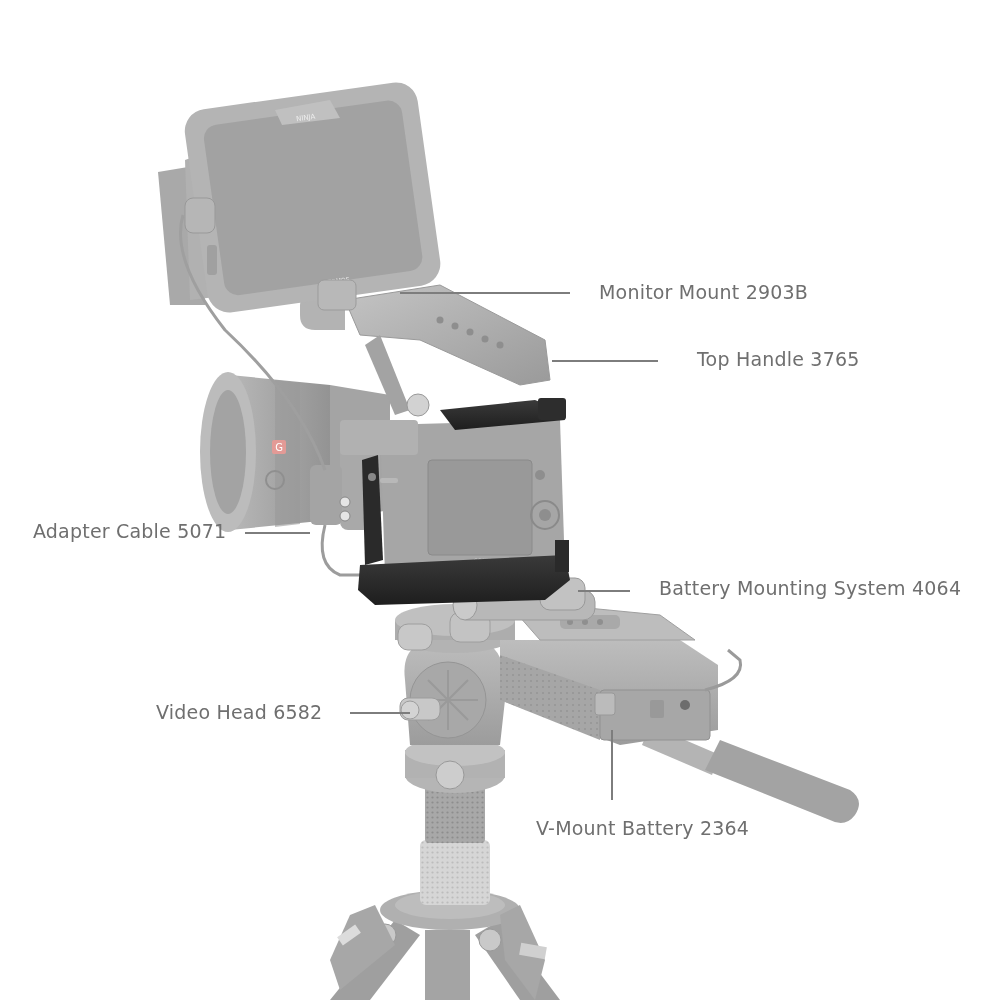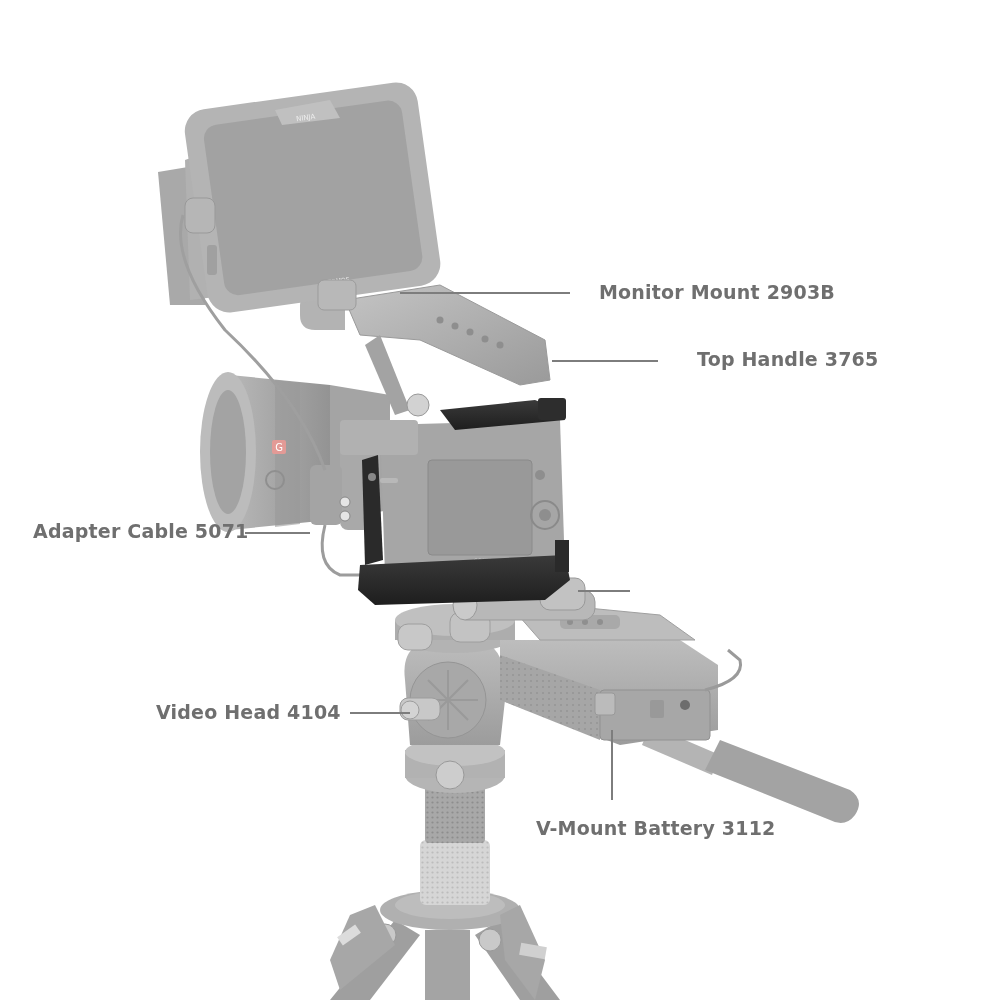--- a/index.html
+++ b/index.html
@@ -1,21 +1,21 @@
 <!DOCTYPE html>
 <html><head>
   <meta charset="utf-8">
   <style>
     html, body { margin: 0; padding: 0; background: #ffffff; }
     body { width: 1000px; height: 1000px; position: relative; overflow: hidden;
            font-family: "DejaVu Sans", "Liberation Sans", sans-serif; }
     .stage { position: absolute; left: 0; top: 0; width: 1000px; height: 1000px; }
     svg.rig { position: absolute; left: 0; top: 0; }
     .callout-label { position: absolute; color: #6f6f6f; font-size: 19px;
-                     letter-spacing: 0.2px; white-space: nowrap; line-height: 1; font-weight: 700; }
+                     letter-spacing: 0.2px; white-space: nowrap; line-height: 1; font-weight: 400; }
     .leader { position: absolute; background: #7d7d7d; }
   </style>
 </head>
 <body>
 
 <div class="stage">
 
   <svg class="rig" width="1000" height="1000" viewBox="0 0 1000 1000">
     <defs>
       <linearGradient id="gGrey" x1="0" y1="0" x2="1" y2="1">
@@ -177,16 +177,17 @@
   <div class="leader" style="left:400px; top:292px; width:170px; height:1.6px;"></div>
   <div class="leader" style="left:552px; top:360px; width:106px; height:1.6px;"></div>
   <div class="leader" style="left:245px; top:532px; width:65px; height:1.6px;"></div>
   <div class="leader" style="left:578px; top:590px; width:52px; height:1.6px;"></div>
   <div class="leader" style="left:350px; top:712px; width:60px; height:1.6px;"></div>
   <div class="leader" style="left:611px; top:730px; width:1.6px; height:70px;"></div>
 
   <div class="callout-label" style="left:599px; top:283px;">Monitor Mount 2903B</div>
   <div class="callout-label" style="left:697px; top:350px;text-align:center;">Top Handle 3765</div>
   <div class="callout-label" style="left:33px; top:522px;">Adapter Cable 5071</div>
-  <div class="callout-label" style="left:156px; top:703px;">Video Head 4104</div>
-  <div class="callout-label" style="left:536px; top:819px;">V-Mount Battery 3112</div>
+  <div class="callout-label" style="left:659px; top:579px;">Battery Mounting System 4064</div>
+  <div class="callout-label" style="left:156px; top:703px;">Video Head 6582</div>
+  <div class="callout-label" style="left:536px; top:819px;">V-Mount Battery 2364</div>
 
 </div>
 
 </body></html>

